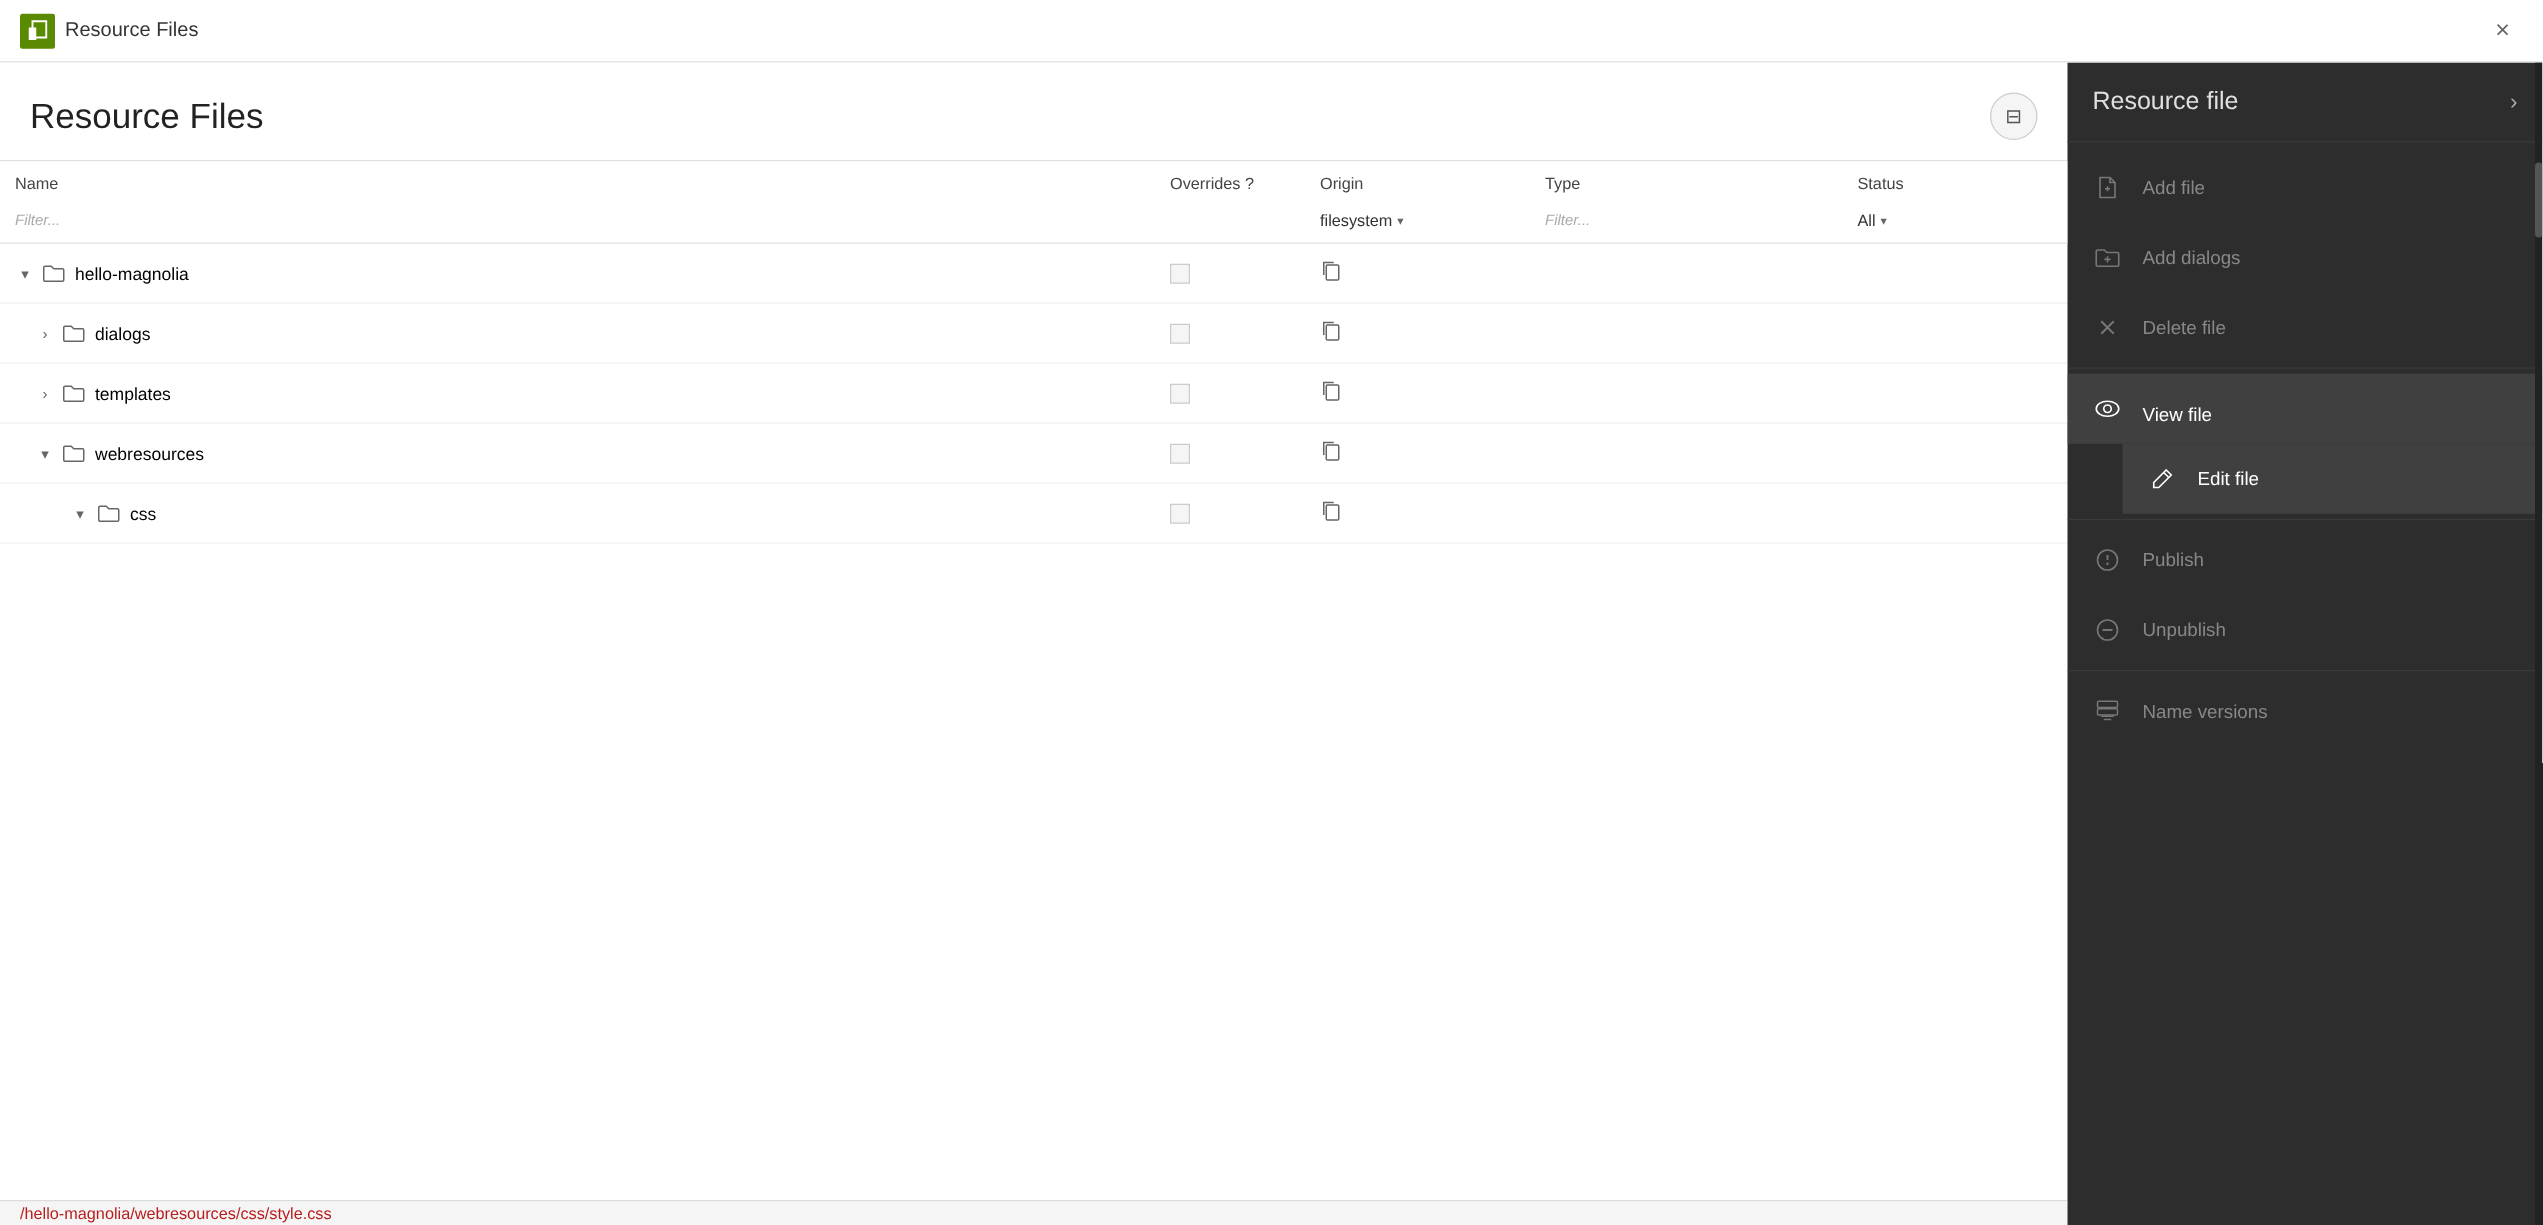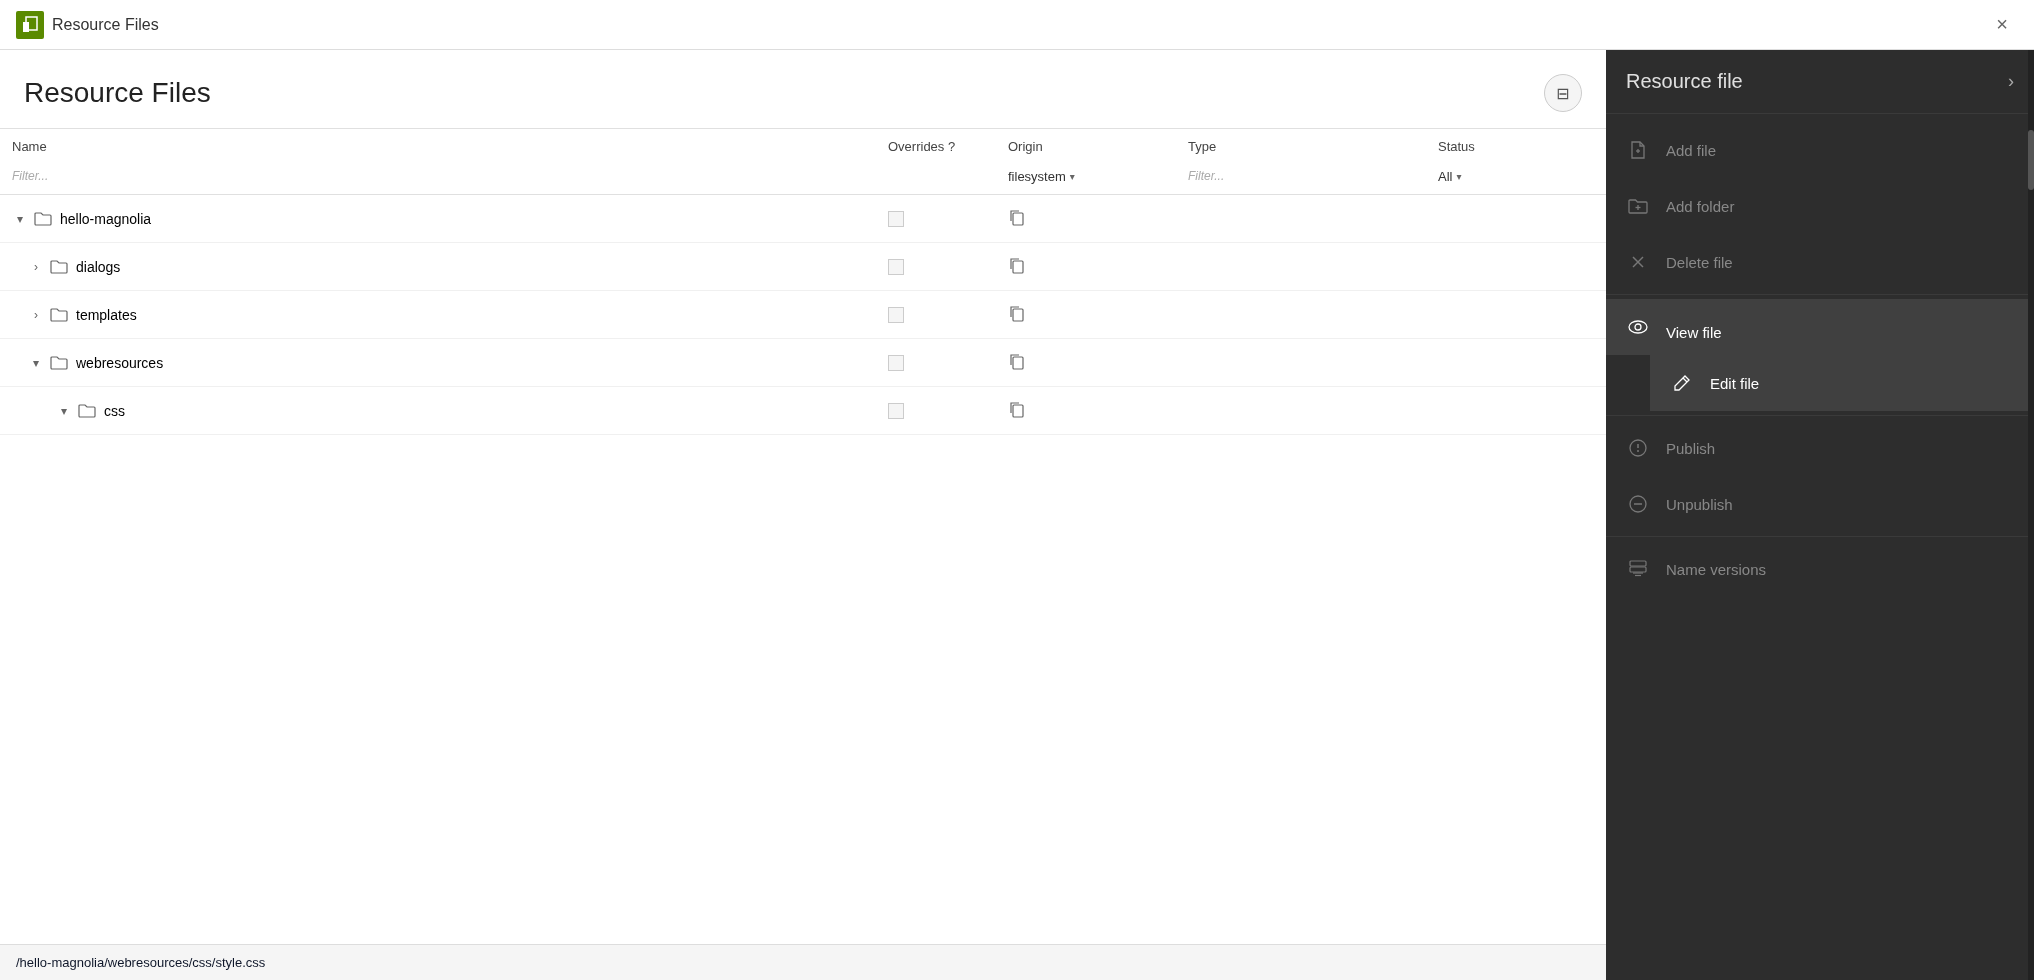--- a/index.html
+++ b/index.html
@@ -255,34 +255,34 @@
       display: flex;
       align-items: center;
     }
 
     .cell-status {
       padding: 8px 12px;
     }
 
     
     .status-bar {
-      height: 36px;
+      height: 20px;
       background: #f5f5f5;
       border-top: 1px solid #ddd;
       display: flex;
       align-items: center;
       padding: 0 16px;
       font-size: 13px;
-      color: #0f172a;
+      color: #b91c1c;
       flex-shrink: 0;
     }
 
     
     .right-panel {
-      width: 428px;
+      width: 380px;
       background: #2d2d2d;
       display: flex;
       flex-direction: column;
       flex-shrink: 0;
       position: relative;
     }
 
     .right-panel-header {
       display: flex;
       align-items: center;
@@ -590,21 +590,21 @@
         </div>
 
         <div class="action-item">
           <span class="action-icon">
             <svg width="20" height="18" viewBox="0 0 20 18" fill="none">
               <path d="M1 4C1 3.45 1.45 3 2 3H7.5L9.5 5H18C18.55 5 19 5.45 19 6V15C19 15.55 18.55 16 18 16H2C1.45 16 1 15.55 1 15V4Z" stroke="#777" stroke-width="1.3" fill="none"></path>
               <line x1="10" y1="8" x2="10" y2="13" stroke="#777" stroke-width="1.3"></line>
               <line x1="7.5" y1="10.5" x2="12.5" y2="10.5" stroke="#777" stroke-width="1.3"></line>
             </svg>
           </span>
-          <span class="action-label">Add folder</span>
+          <span class="action-label">Add dialogs</span>
         </div>
 
         <div class="action-item">
           <span class="action-icon">
             <svg width="20" height="20" viewBox="0 0 20 20" fill="none">
               <line x1="5" y1="5" x2="15" y2="15" stroke="#777" stroke-width="1.5"></line>
               <line x1="15" y1="5" x2="5" y2="15" stroke="#777" stroke-width="1.5"></line>
             </svg>
           </span>
           <span class="action-label">Delete file</span>

